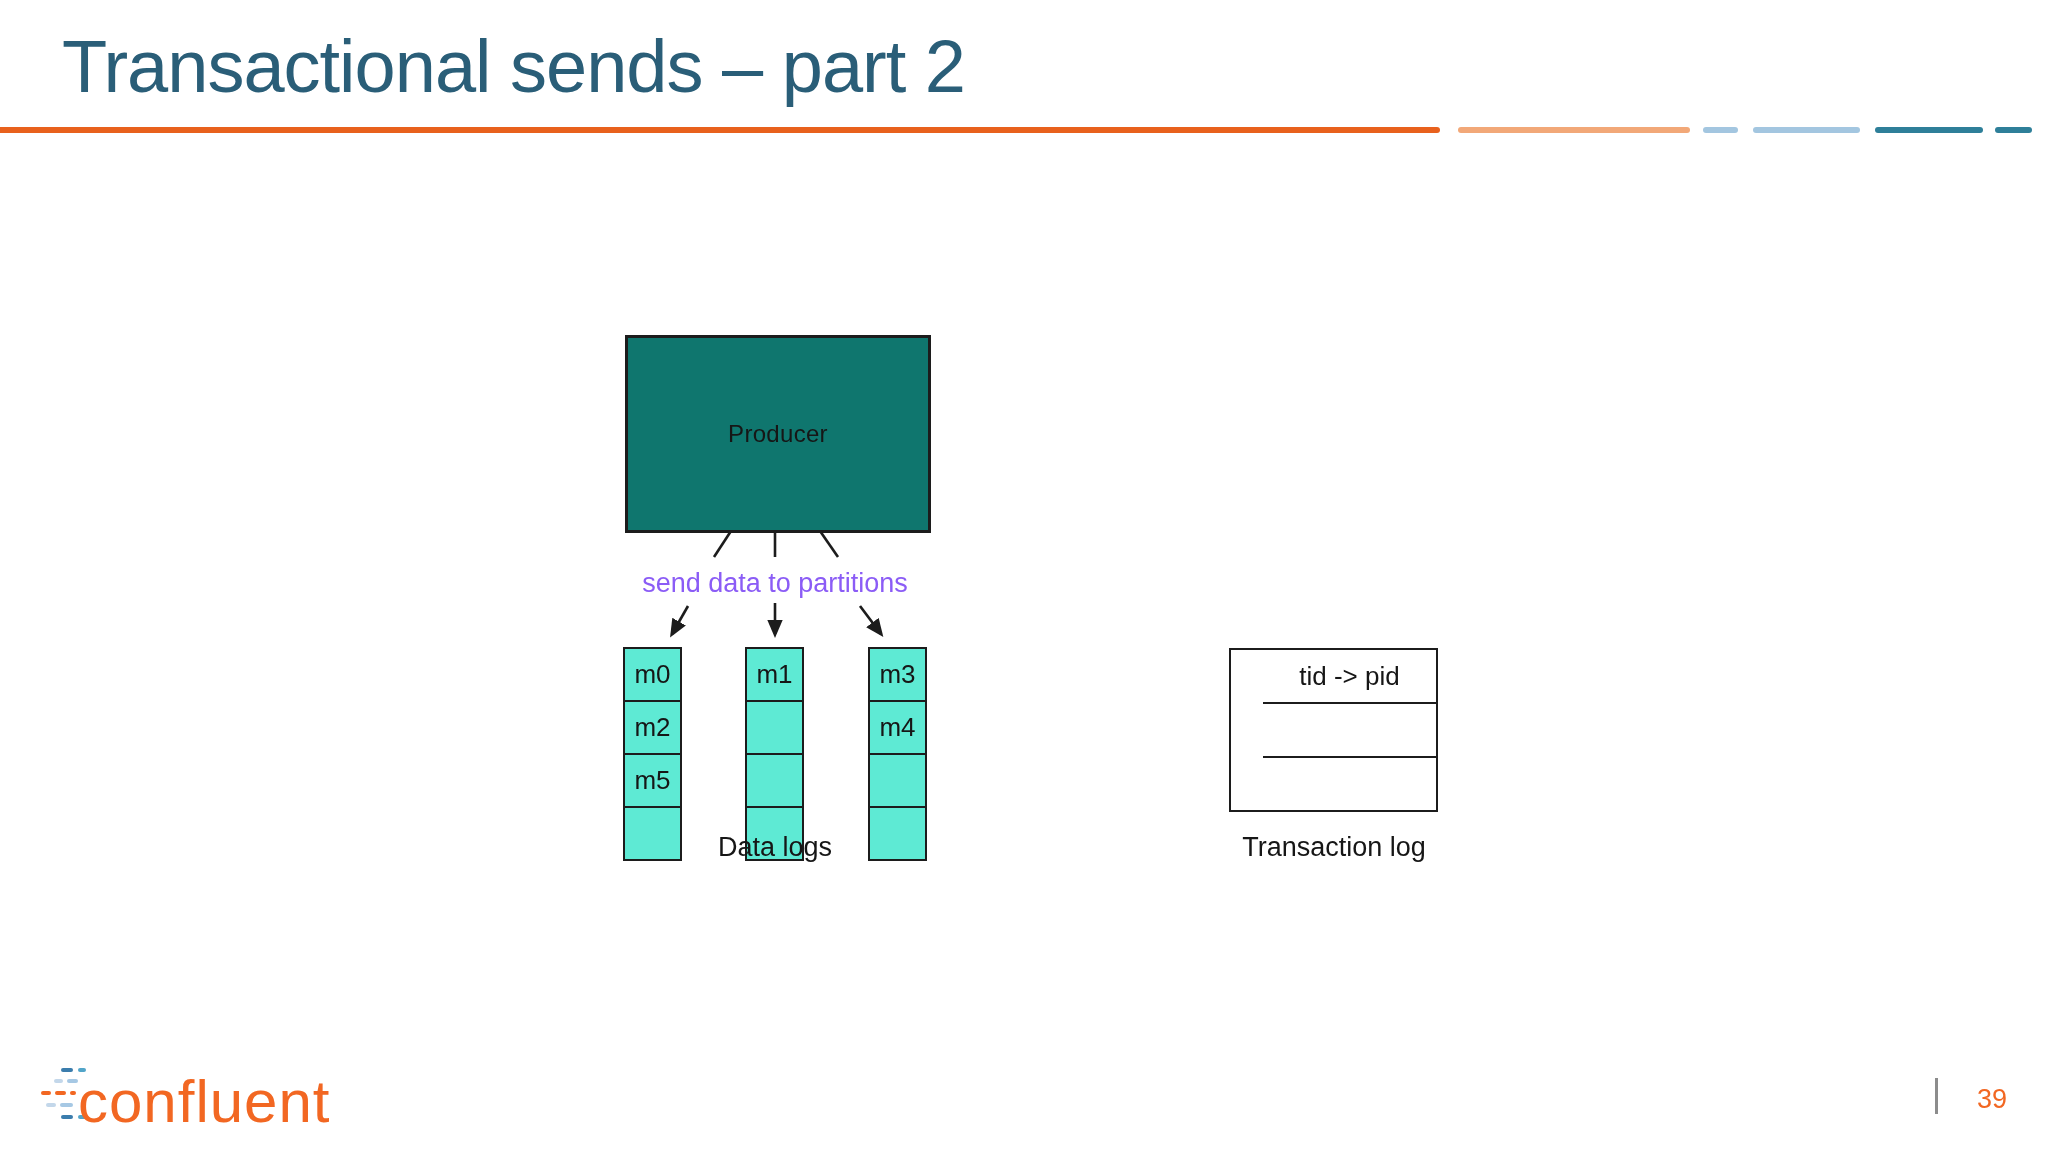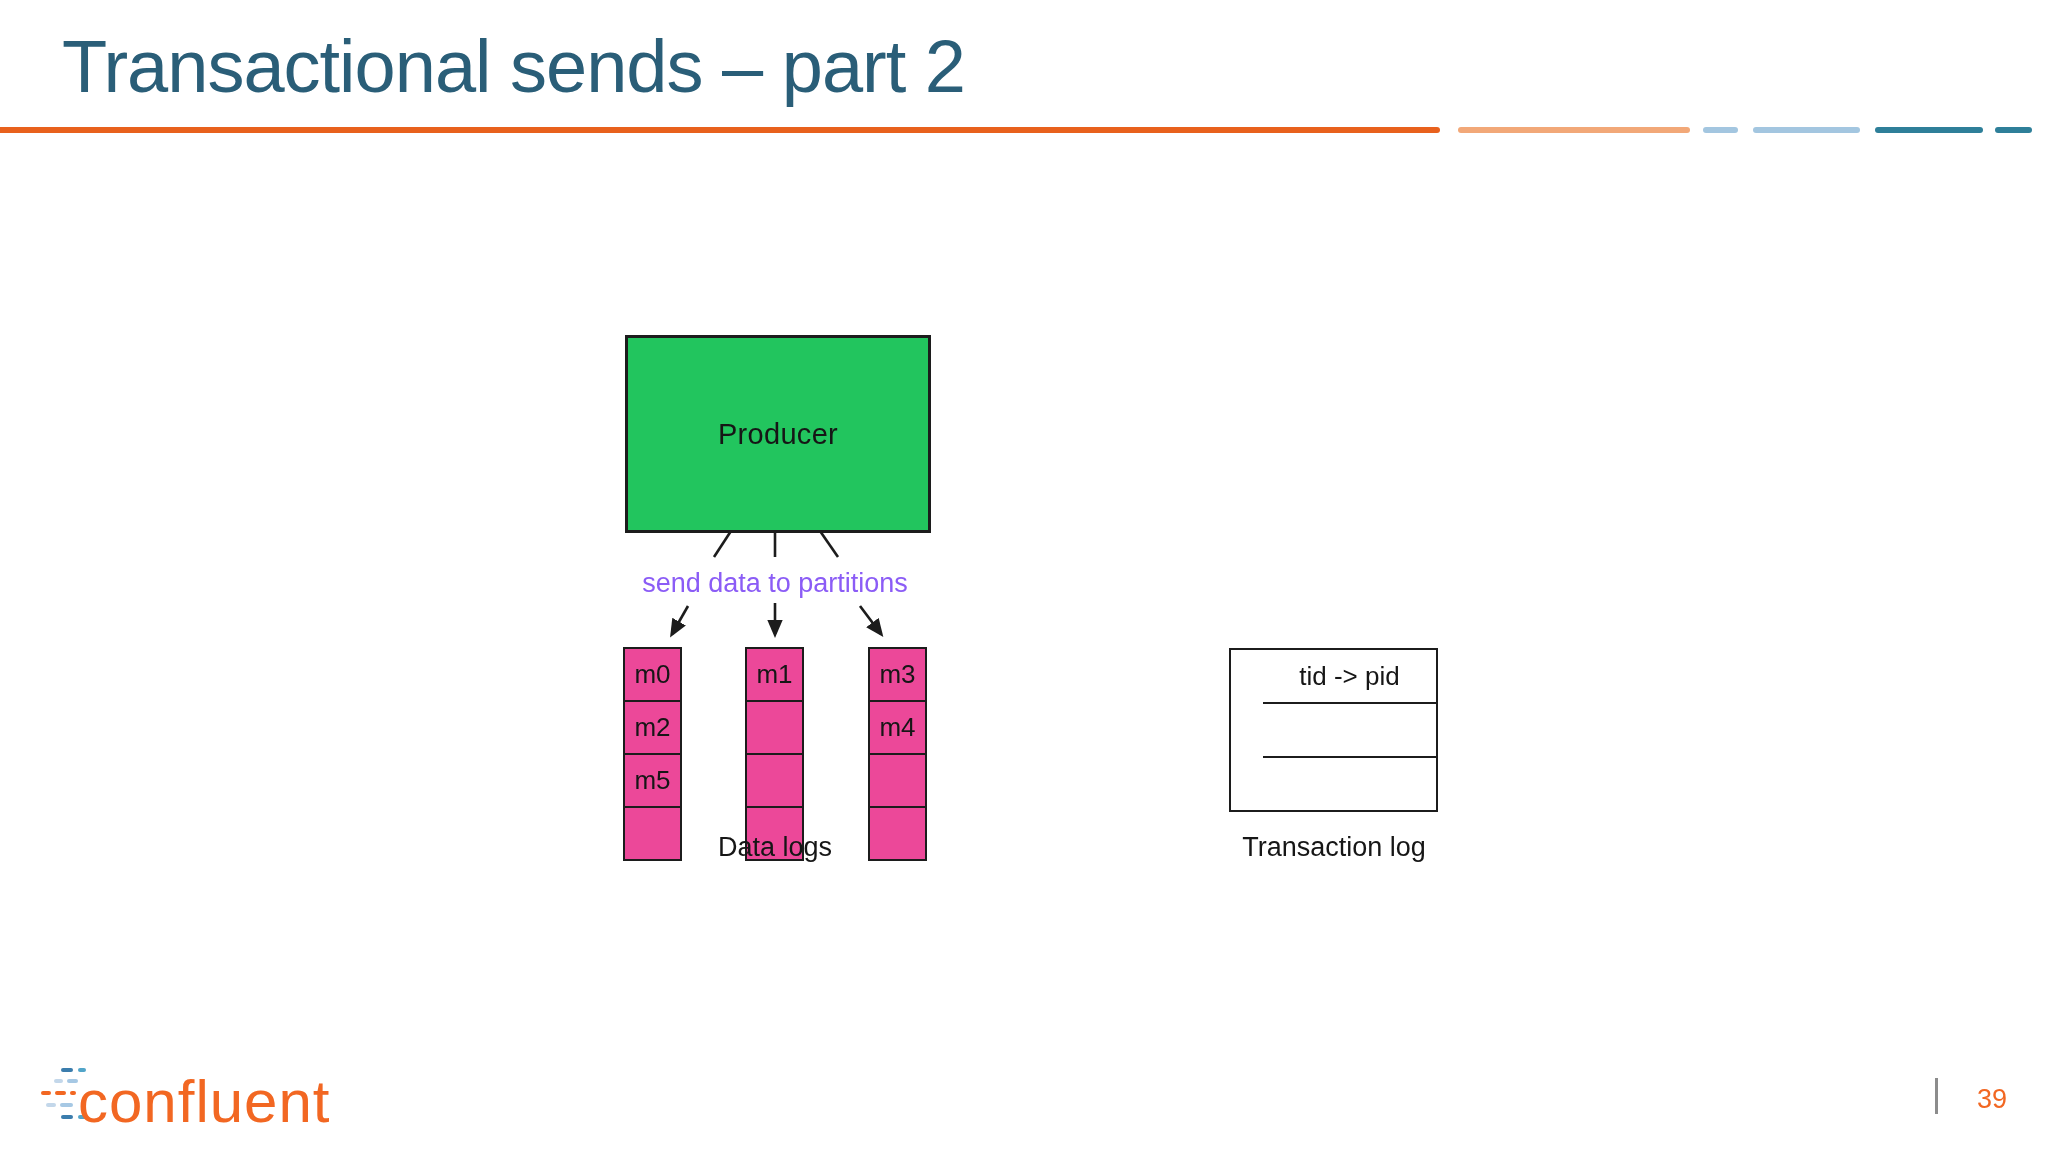--- a/index.html
+++ b/index.html
@@ -19,33 +19,33 @@
   }
   .rule{position:absolute;top:127px;height:6px;border-radius:3px;}
   .rule-main{left:0;width:1440px;background:#e8611d;border-radius:0 3px 3px 0;}
   .rule-orange-lt{left:1458px;width:232px;background:#f2a878;}
   .rule-blue-sm{left:1703px;width:35px;background:#a3c6e0;}
   .rule-blue{left:1753px;width:107px;background:#a3c6e0;}
   .rule-teal{left:1875px;width:108px;background:#2e7f99;}
   .rule-teal-sm{left:1995px;width:37px;background:#2e7f99;}
   
   .node{
-    position:absolute;border:3px solid #1c1c1c;background:#22c55e;
+    position:absolute;border:3px solid #1c1c1c;background:#0f766e;
     display:flex;align-items:center;justify-content:center;
-    font-size:29px;color:#161616;letter-spacing:.3px;
+    font-size:24px;color:#161616;letter-spacing:.3px;
   }
   .producer{left:625px;top:335px;width:300px;height:192px;}
   .coordinator{left:1185px;top:335px;width:298px;height:195px;border-radius:62px/98px;}
   .send-label{
     position:absolute;left:625px;top:568px;width:300px;
     text-align:center;font-size:27px;color:#8b5cf6;
   }
   .overlay{position:absolute;left:0;top:0;pointer-events:none;}
   
-  .dcol{position:absolute;top:647px;width:59px;border:2px solid #1c1c1c;background:#ec4899;box-sizing:border-box;}
+  .dcol{position:absolute;top:647px;width:59px;border:2px solid #1c1c1c;background:#5eead4;box-sizing:border-box;}
   .dcol-1{left:623px;}
   .dcol-2{left:745px;}
   .dcol-3{left:868px;}
   .dcell{
     height:51px;border-bottom:2px solid #1c1c1c;
     display:flex;align-items:center;justify-content:center;
     font-size:26px;color:#161616;
   }
   .dcell:last-child{border-bottom:none;}
   

